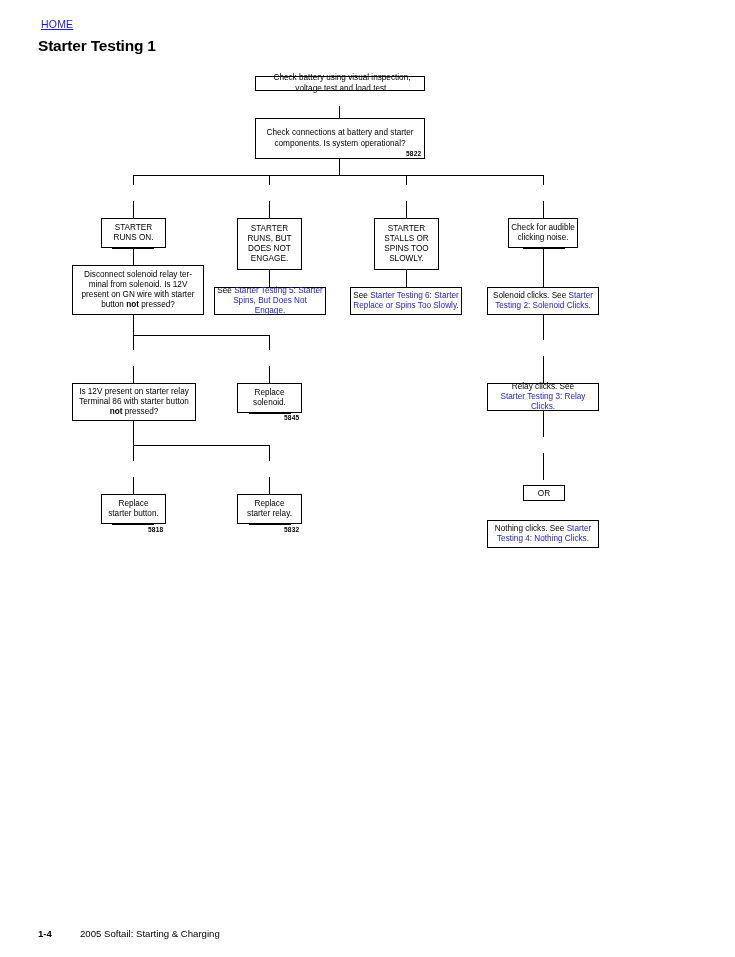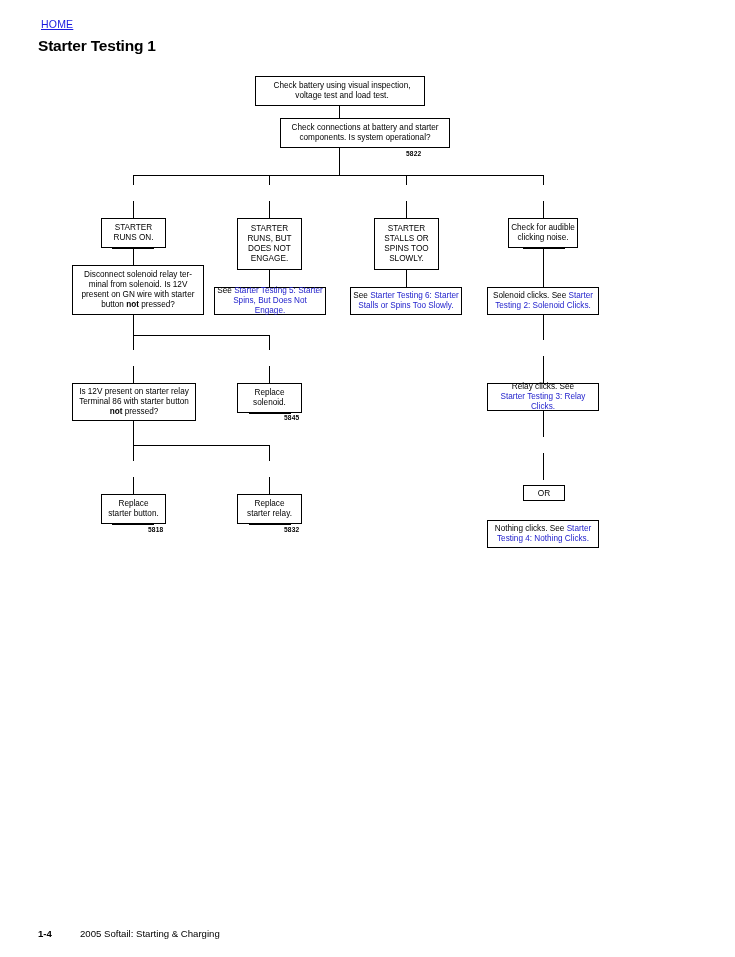--- a/index.html
+++ b/index.html
@@ -103,30 +103,30 @@
   }
 </style>
 </head>
 <body>
 
 <div id="page">
 
   <a class="home-link" href="#">HOME</a>
   <div class="page-title">Starter Testing 1</div>
 
-  <div class="box" style="left:255px; top:76px; width:170px; height:30px;padding-left:6px;">
+  <div class="box" style="left:255px; top:76px; width:170px; height:15px;padding-left:6px;">
     <div class="inner">
       <div>Check battery using visual inspection,</div>
       <div>voltage test and load test.</div>
     </div>
   </div>
 
   <div class="vline" style="left:339px; top:106px; height:12px;"></div>
 
-  <div class="box" style="left:255px; top:118px; width:170px; height:30px;margin-left:25px;">
+  <div class="box" style="left:255px; top:118px; width:170px; height:41px;">
     <div class="inner">
       <div>Check connections at battery and starter</div>
       <div>components. Is system operational?</div>
     </div>
   </div>
   <div class="refnum" style="left:406px; top:150px;">5822</div>
 
   <div class="vline" style="left:339px; top:148px; height:27px;"></div>
   <div class="hline" style="left:133px; top:175px; width:411px;"></div>
   <div class="vline" style="left:133px; top:175px; height:10px;"></div>
@@ -238,21 +238,21 @@
       <div>STALLS OR</div>
       <div>SPINS TOO</div>
       <div>SLOWLY.</div>
     </div>
   </div>
   <div class="vline" style="left:406px; top:270px; height:17px;"></div>
 
   <div class="box" style="left:350px; top:287px; width:112px; height:28px;">
     <div class="inner">
       <div><span>See </span><span class="lnk">Starter Testing 6: Starter</span></div>
-      <div class="lnk">Stalls or Spins Too Slowly.</div>
+      <div class="lnk">Replace or Spins Too Slowly.</div>
     </div>
   </div>
 
   <div class="box" style="left:508px; top:218px; width:70px; height:30px;">
     <div class="inner">
       <div>Check for audible</div>
       <div>clicking noise.</div>
     </div>
   </div>
   <div class="vline" style="left:543px; top:248px; height:39px;"></div>

